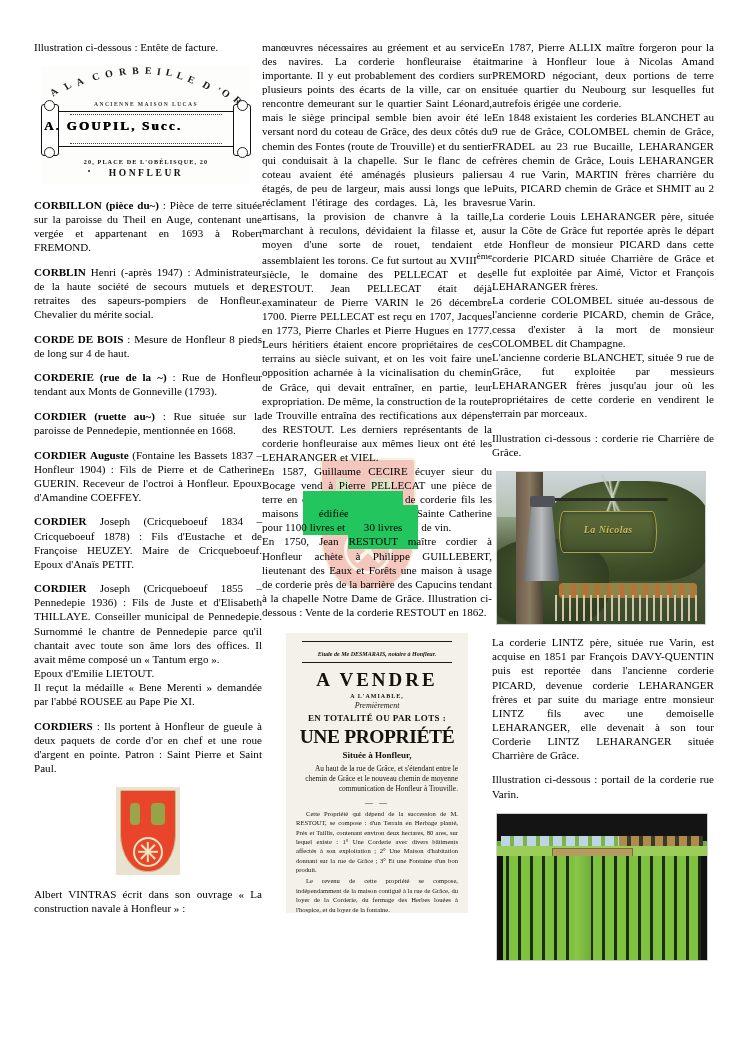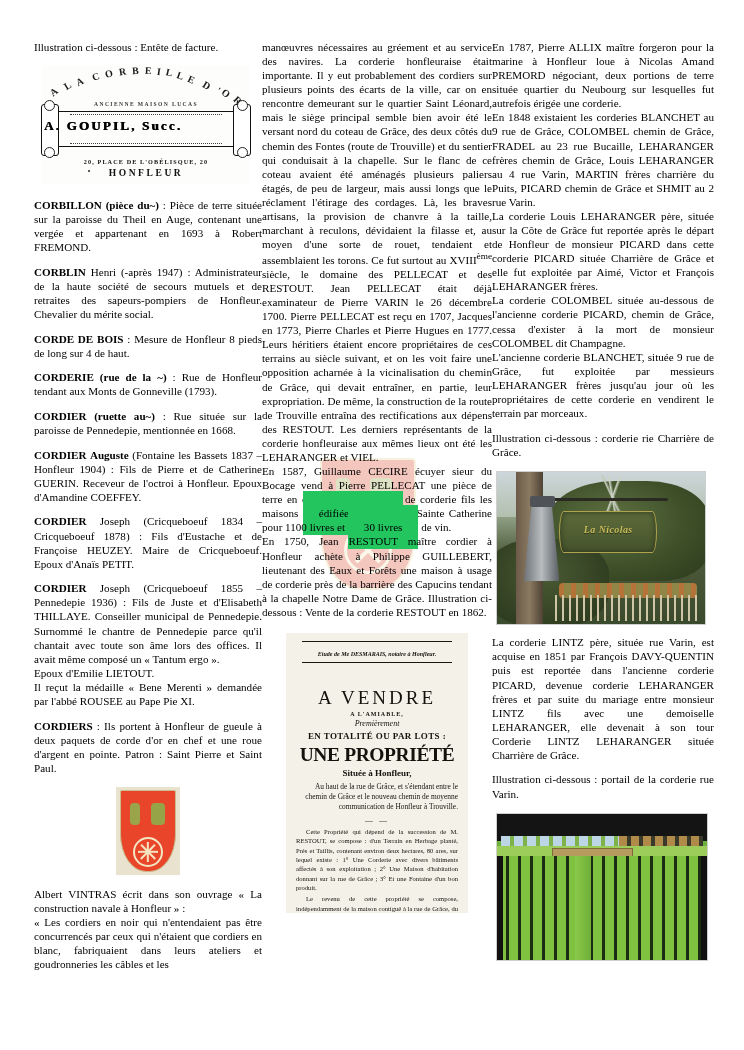--- a/index.html
+++ b/index.html
@@ -207,21 +207,21 @@
     box-sizing:border-box;
     padding:6px 10px;
     font-family:"Liberation Serif",serif;
     color:#15120e;
     overflow:hidden;
   }
   .pz{text-align:center;}
   .p-study{font-size:6px;font-weight:bold;font-style:italic;line-height:1.35;margin-top:8px;}
   .p-hr{border-top:1.3px solid #1b1812;margin:4px 6px;}
   .p-hr.thin{border-top:0.8px solid #1b1812;}
-  .p-vendre{font-size:19px;font-weight:normal;letter-spacing:3px;margin:24px 0 2px;}
+  .p-vendre{font-size:19px;font-weight:bold;letter-spacing:3px;margin:6px 0 2px;}
   .p-amiable{font-size:6px;font-weight:bold;letter-spacing:1px;}
   .p-prem{font-size:8px;font-style:italic;margin-top:2px;}
   .p-lots{font-size:9px;font-weight:bold;letter-spacing:0.4px;margin-top:3px;}
   .p-propriete{font-size:19.5px;font-weight:bold;letter-spacing:-0.4px;margin-top:3px;}
   .p-situee{font-size:9px;font-weight:bold;margin-top:2px;}
   .p-loc{font-size:7.4px;line-height:1.35;margin-top:4px;text-align:right;}
   .p-dash{font-size:8px;letter-spacing:2px;margin:4px 0 2px;}
   .p-body{font-size:6.6px;line-height:1.42;text-align:justify;margin-top:2px;text-indent:10px;}
 
   
@@ -390,21 +390,20 @@
             <div class="arms-rope r"></div>
             <div class="arms-wheel">
                 <i></i>
                 <u></u>
               </div>
           </div>
         </div>
       </div>
 
       <p class="gap">Albert VINTRAS écrit dans son ouvrage « La construction navale à Honfleur » :</p>
-      <p class="tight">« Les cordiers en noir qui n'entendaient pas être concurrencés par ceux qui n'étaient que cordiers en blanc, fabriquaient dans leurs ateliers et goudronneries les câbles et les</p>
     </div>
 
     <div class="col c2">
 
       <div class="watermark">
         <div class="wm-shield">
           <div class="wm-bar a"></div>
           <div class="wm-bar b"></div>
           <div class="wm-circ"></div>
         </div>

